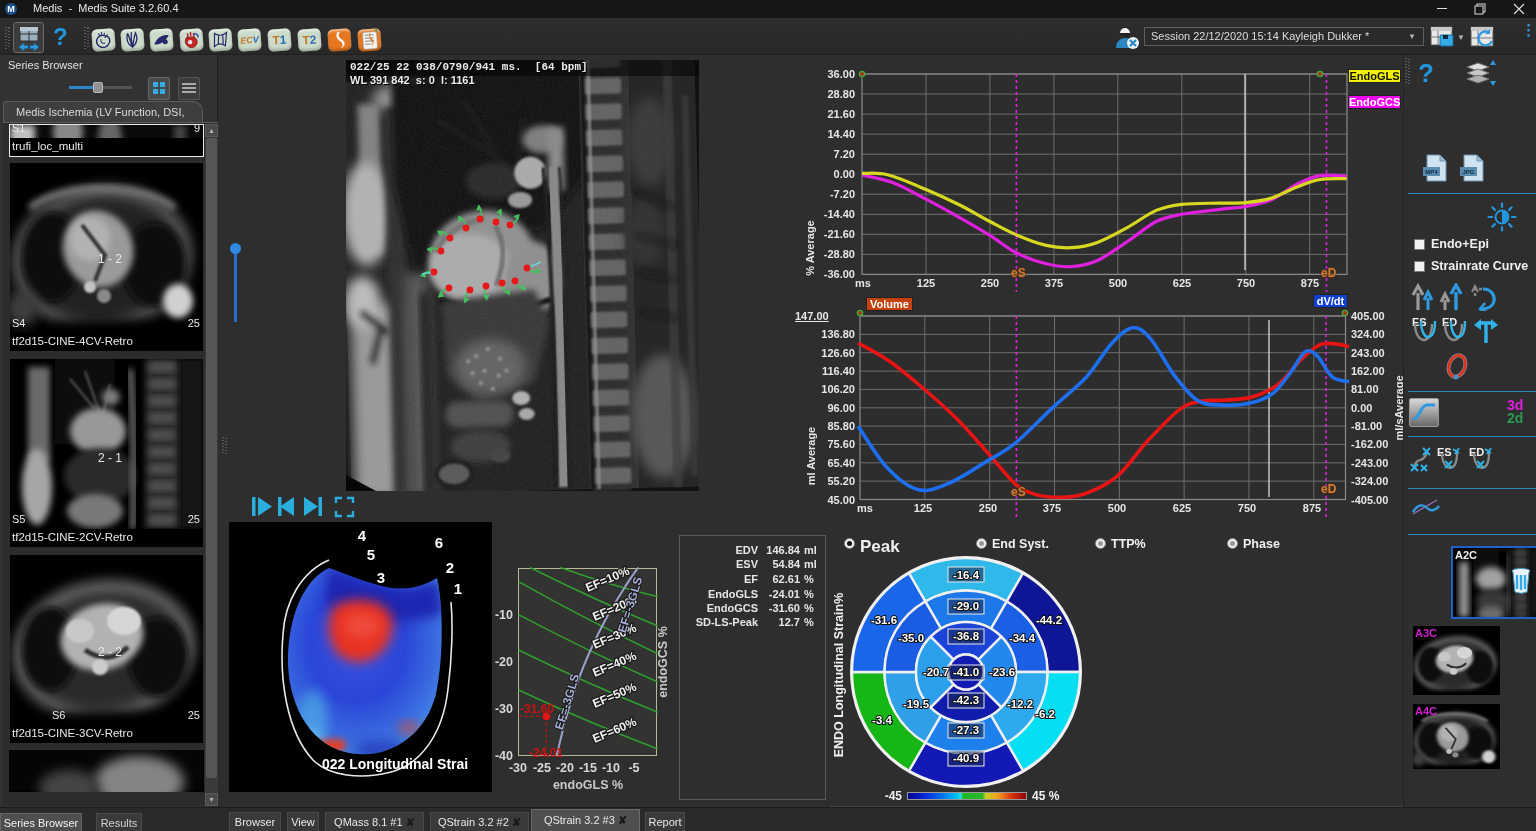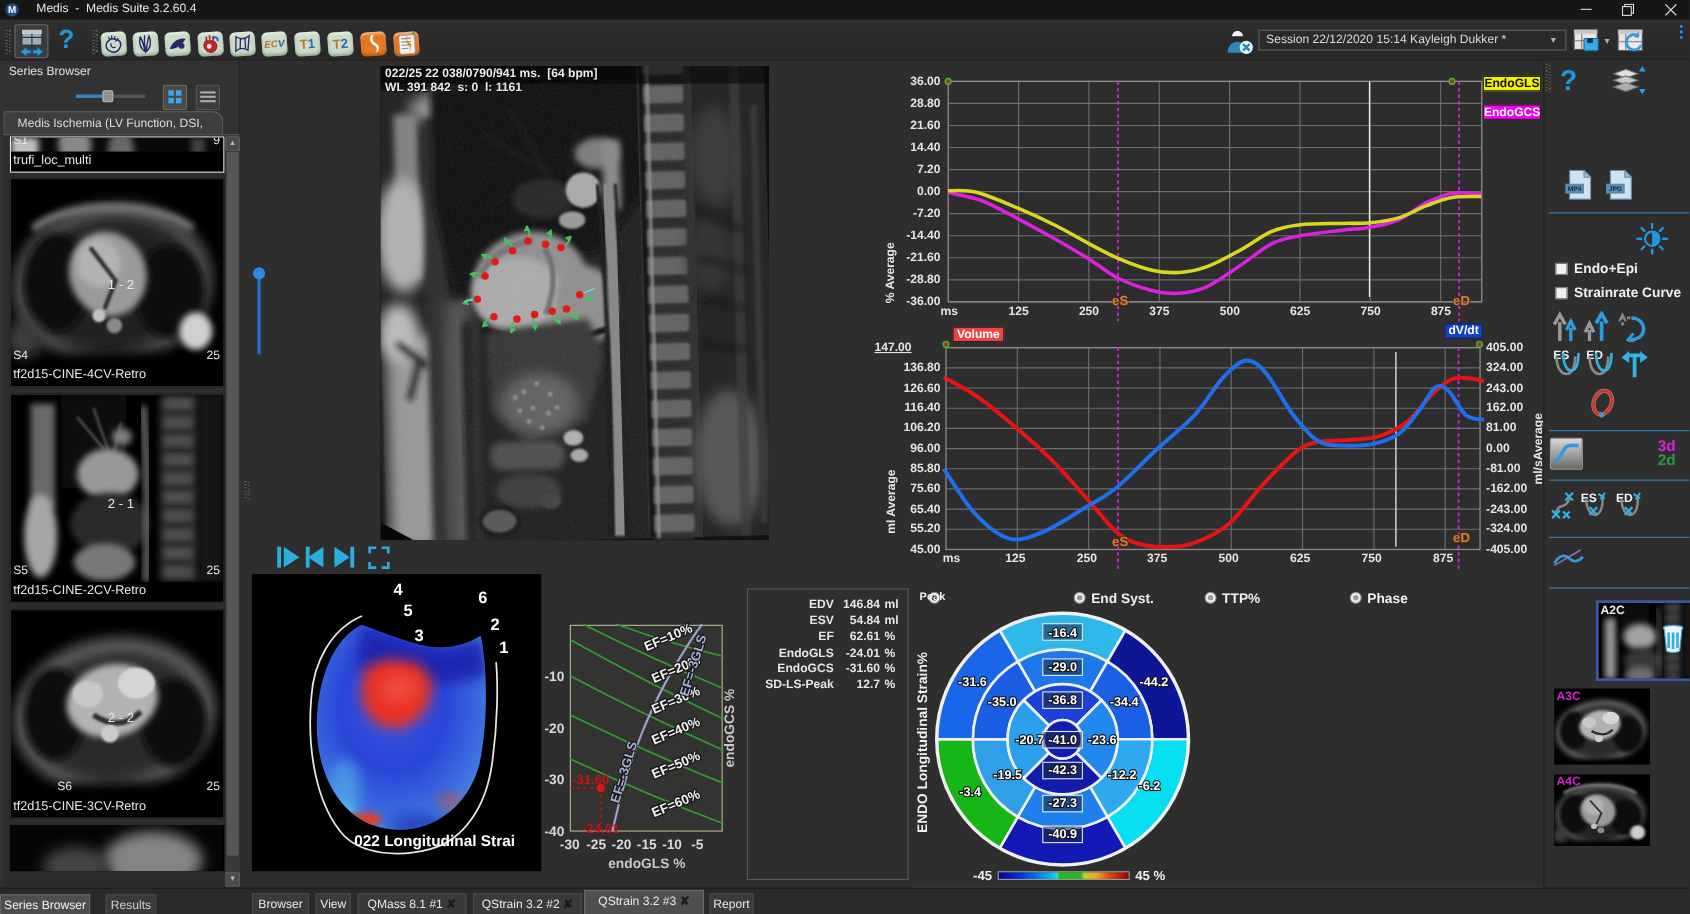--- a/index.html
+++ b/index.html
@@ -424,21 +424,21 @@
       <circle cx="134" cy="159" r="3.4" fill="#e81818"></circle>
       <circle cx="150" cy="162" r="3.4" fill="#e81818"></circle>
       <circle cx="164" cy="165" r="3.4" fill="#e81818"></circle>
       <circle cx="181" cy="208" r="3.4" fill="#e81818"></circle>
       <circle cx="169" cy="221" r="3.4" fill="#e81818"></circle>
       <circle cx="156" cy="223" r="3.4" fill="#e81818"></circle>
       <circle cx="140" cy="226" r="3.4" fill="#e81818"></circle>
       <circle cx="124" cy="230" r="3.4" fill="#e81818"></circle>
       <circle cx="103" cy="228" r="3.4" fill="#e81818"></circle>
     </svg>
-    <div class="abs" style="left:4px;top:1px;color:#ececec;font-size:11px;font-weight:bold;text-shadow:1px 1px 0 #000;white-space:pre;">022/25 22 038/0790/941 ms.  [64 bpm]</div>
+    <div class="abs" style="left:4px;top:1px;color:#ececec;font-size:11px;font-weight:bold;text-shadow:1px 1px 0 #000;white-space:pre;font-family:Liberation Mono, monospace;">022/25 22 038/0790/941 ms.  [64 bpm]</div>
     <div class="abs" style="left:4px;top:14px;color:#ececec;font-size:11px;font-weight:bold;text-shadow:1px 1px 0 #000;white-space:pre;">WL 391 842  s: 0  l: 1161</div>
   </div>
 <svg class="abs" style="left:250px;top:495px;" width="110" height="24" viewBox="0 0 110 24">
 <rect x="2" y="2" width="3.5" height="19" fill="#29aede"></rect>
     <path d="M8,2 L22,11.5 L8,21 Z" fill="#29aede"></path>
 <path d="M44,2 L30,11.5 L44,21 Z" fill="#29aede"></path>
     <rect x="28" y="2" width="3.5" height="19" fill="#29aede"></rect>
 <path d="M54,2 L68,11.5 L54,21 Z" fill="#29aede"></path>
     <rect x="68.5" y="2" width="3.5" height="19" fill="#29aede"></rect>
 <path d="M86,8 v-5 h6 M97,3 h6 v5 M103,16 v5 h-6 M92,21 h-6 v-5" stroke="#29aede" stroke-width="2.4" fill="none"></path>
@@ -619,21 +619,21 @@
 <div class="abs wlab" style="left:968px;top:502px;width:40px;text-align:center;">250</div>
 <div class="abs wlab" style="left:1032px;top:502px;width:40px;text-align:center;">375</div>
 <div class="abs wlab" style="left:1097px;top:502px;width:40px;text-align:center;">500</div>
 <div class="abs wlab" style="left:1162px;top:502px;width:40px;text-align:center;">625</div>
 <div class="abs wlab" style="left:1227px;top:502px;width:40px;text-align:center;">750</div>
 <div class="abs wlab" style="left:1292px;top:502px;width:40px;text-align:center;">875</div>
 <div class="abs wlab" style="left:761px;top:450px;width:100px;transform:rotate(-90deg);text-align:center;">ml Average</div>
 <div class="abs wlab" style="left:1344px;top:402px;width:110px;transform:rotate(-90deg);text-align:center;transform-origin:center;">ml/sAverage</div>
 <div class="abs" style="left:1348px;top:69px;width:53px;height:14px;background:#f2f200;border:1px solid #222;color:#111;font-size:11px;font-weight:bold;text-align:center;line-height:13px;">EndoGLS</div>
 <div class="abs" style="left:1348px;top:95px;width:53px;height:14px;background:#f200f2;border:1px solid #222;color:#fff;font-size:11px;font-weight:bold;text-align:center;line-height:13px;">EndoGCS</div>
-<div class="abs" style="left:866px;top:297px;width:47px;height:14px;background:#ef4444;border:1px solid #222;color:#fff;font-size:11px;font-weight:bold;text-align:center;line-height:13px;">Volume</div>
+<div class="abs" style="left:866px;top:297px;width:47px;height:14px;background:#c2410c;border:1px solid #222;color:#fff;font-size:11px;font-weight:bold;text-align:center;line-height:13px;">Volume</div>
 <div class="abs" style="left:1313px;top:294px;width:35px;height:14px;background:#1040d0;border:1px solid #222;color:#fff;font-size:11px;font-weight:bold;text-align:center;line-height:13px;">dV/dt</div>
 <svg class="abs" style="left:840px;top:545px;" width="260" height="260" viewBox="0 0 260 260">
     <circle cx="126" cy="127" r="116" fill="#f0f0f0"></circle>
     <path d="M 69.00,28.27 A 114.00,114.00 0 0 1 183.00,28.27 L 166.75,56.42 A 81.50,81.50 0 0 0 85.25,56.42 Z" fill="#2fb9ea" stroke="#f0f0f0" stroke-width="2.4"></path>
     <path d="M 183.00,28.27 A 114.00,114.00 0 0 1 240.00,127.00 L 207.50,127.00 A 81.50,81.50 0 0 0 166.75,56.42 Z" fill="#0f1696" stroke="#f0f0f0" stroke-width="2.4"></path>
     <path d="M 240.00,127.00 A 114.00,114.00 0 0 1 183.00,225.73 L 166.75,197.58 A 81.50,81.50 0 0 0 207.50,127.00 Z" fill="#06dff2" stroke="#f0f0f0" stroke-width="2.4"></path>
     <path d="M 183.00,225.73 A 114.00,114.00 0 0 1 69.00,225.73 L 85.25,197.58 A 81.50,81.50 0 0 0 166.75,197.58 Z" fill="#1319b4" stroke="#f0f0f0" stroke-width="2.4"></path>
     <path d="M 69.00,225.73 A 114.00,114.00 0 0 1 12.00,127.00 L 44.50,127.00 A 81.50,81.50 0 0 0 85.25,197.58 Z" fill="#17b617" stroke="#f0f0f0" stroke-width="2.4"></path>
     <path d="M 12.00,127.00 A 114.00,114.00 0 0 1 69.00,28.27 L 85.25,56.42 A 81.50,81.50 0 0 0 44.50,127.00 Z" fill="#1a66e8" stroke="#f0f0f0" stroke-width="2.4"></path>
     <path d="M 85.25,56.42 A 81.50,81.50 0 0 1 166.75,56.42 L 151.00,83.70 A 50.00,50.00 0 0 0 101.00,83.70 Z" fill="#1d78ea" stroke="#f0f0f0" stroke-width="2.4"></path>
@@ -667,21 +667,21 @@
     <text x="182" y="97" fill="#fff" font-size="11.5" font-weight="bold" font-family="Liberation Sans" text-anchor="middle" style="paint-order:stroke;stroke:#101010;stroke-width:2px;">-34.4</text>
     <text x="96" y="131" fill="#fff" font-size="11.5" font-weight="bold" font-family="Liberation Sans" text-anchor="middle" style="paint-order:stroke;stroke:#101010;stroke-width:2px;">-20.7</text>
     <text x="162" y="131" fill="#fff" font-size="11.5" font-weight="bold" font-family="Liberation Sans" text-anchor="middle" style="paint-order:stroke;stroke:#101010;stroke-width:2px;">-23.6</text>
     <text x="76" y="163" fill="#fff" font-size="11.5" font-weight="bold" font-family="Liberation Sans" text-anchor="middle" style="paint-order:stroke;stroke:#101010;stroke-width:2px;">-19.5</text>
     <text x="180" y="163" fill="#fff" font-size="11.5" font-weight="bold" font-family="Liberation Sans" text-anchor="middle" style="paint-order:stroke;stroke:#101010;stroke-width:2px;">-12.2</text>
     <text x="42" y="179" fill="#fff" font-size="11.5" font-weight="bold" font-family="Liberation Sans" text-anchor="middle" style="paint-order:stroke;stroke:#101010;stroke-width:2px;">-3.4</text>
     <text x="205" y="173" fill="#fff" font-size="11.5" font-weight="bold" font-family="Liberation Sans" text-anchor="middle" style="paint-order:stroke;stroke:#101010;stroke-width:2px;">-6.2</text>
   </svg>
 <div class="abs" style="left:844px;top:538px;width:11px;height:11px;border-radius:6px;background:#f0f0f0;border:1px solid #888;"></div>
 <div class="abs" style="left:847px;top:541px;width:5px;height:5px;border-radius:3px;background:#111;"></div>
-<div class="abs" style="left:836px;top:537px;color:#f0f0f0;font-size:10px;font-weight:bold;">Peak</div>
+<div class="abs" style="left:860px;top:537px;color:#f0f0f0;font-size:17px;font-weight:bold;">Peak</div>
 <div class="abs" style="left:976px;top:538px;width:11px;height:11px;border-radius:6px;background:#f0f0f0;border:1px solid #888;"></div>
 <div class="abs" style="left:979px;top:541px;width:5px;height:5px;border-radius:3px;background:#999;"></div>
 <div class="abs" style="left:992px;top:537px;color:#f0f0f0;font-size:12.5px;font-weight:bold;">End Syst.</div>
 <div class="abs" style="left:1095px;top:538px;width:11px;height:11px;border-radius:6px;background:#f0f0f0;border:1px solid #888;"></div>
 <div class="abs" style="left:1098px;top:541px;width:5px;height:5px;border-radius:3px;background:#999;"></div>
 <div class="abs" style="left:1111px;top:537px;color:#f0f0f0;font-size:12.5px;font-weight:bold;">TTP%</div>
 <div class="abs" style="left:1227px;top:538px;width:11px;height:11px;border-radius:6px;background:#f0f0f0;border:1px solid #888;"></div>
 <div class="abs" style="left:1230px;top:541px;width:5px;height:5px;border-radius:3px;background:#999;"></div>
 <div class="abs" style="left:1243px;top:537px;color:#f0f0f0;font-size:12.5px;font-weight:bold;">Phase</div>
 <div class="abs" style="left:832px;top:560px;width:16px;height:230px;color:#f0f0f0;font-size:12.5px;font-weight:bold;">

